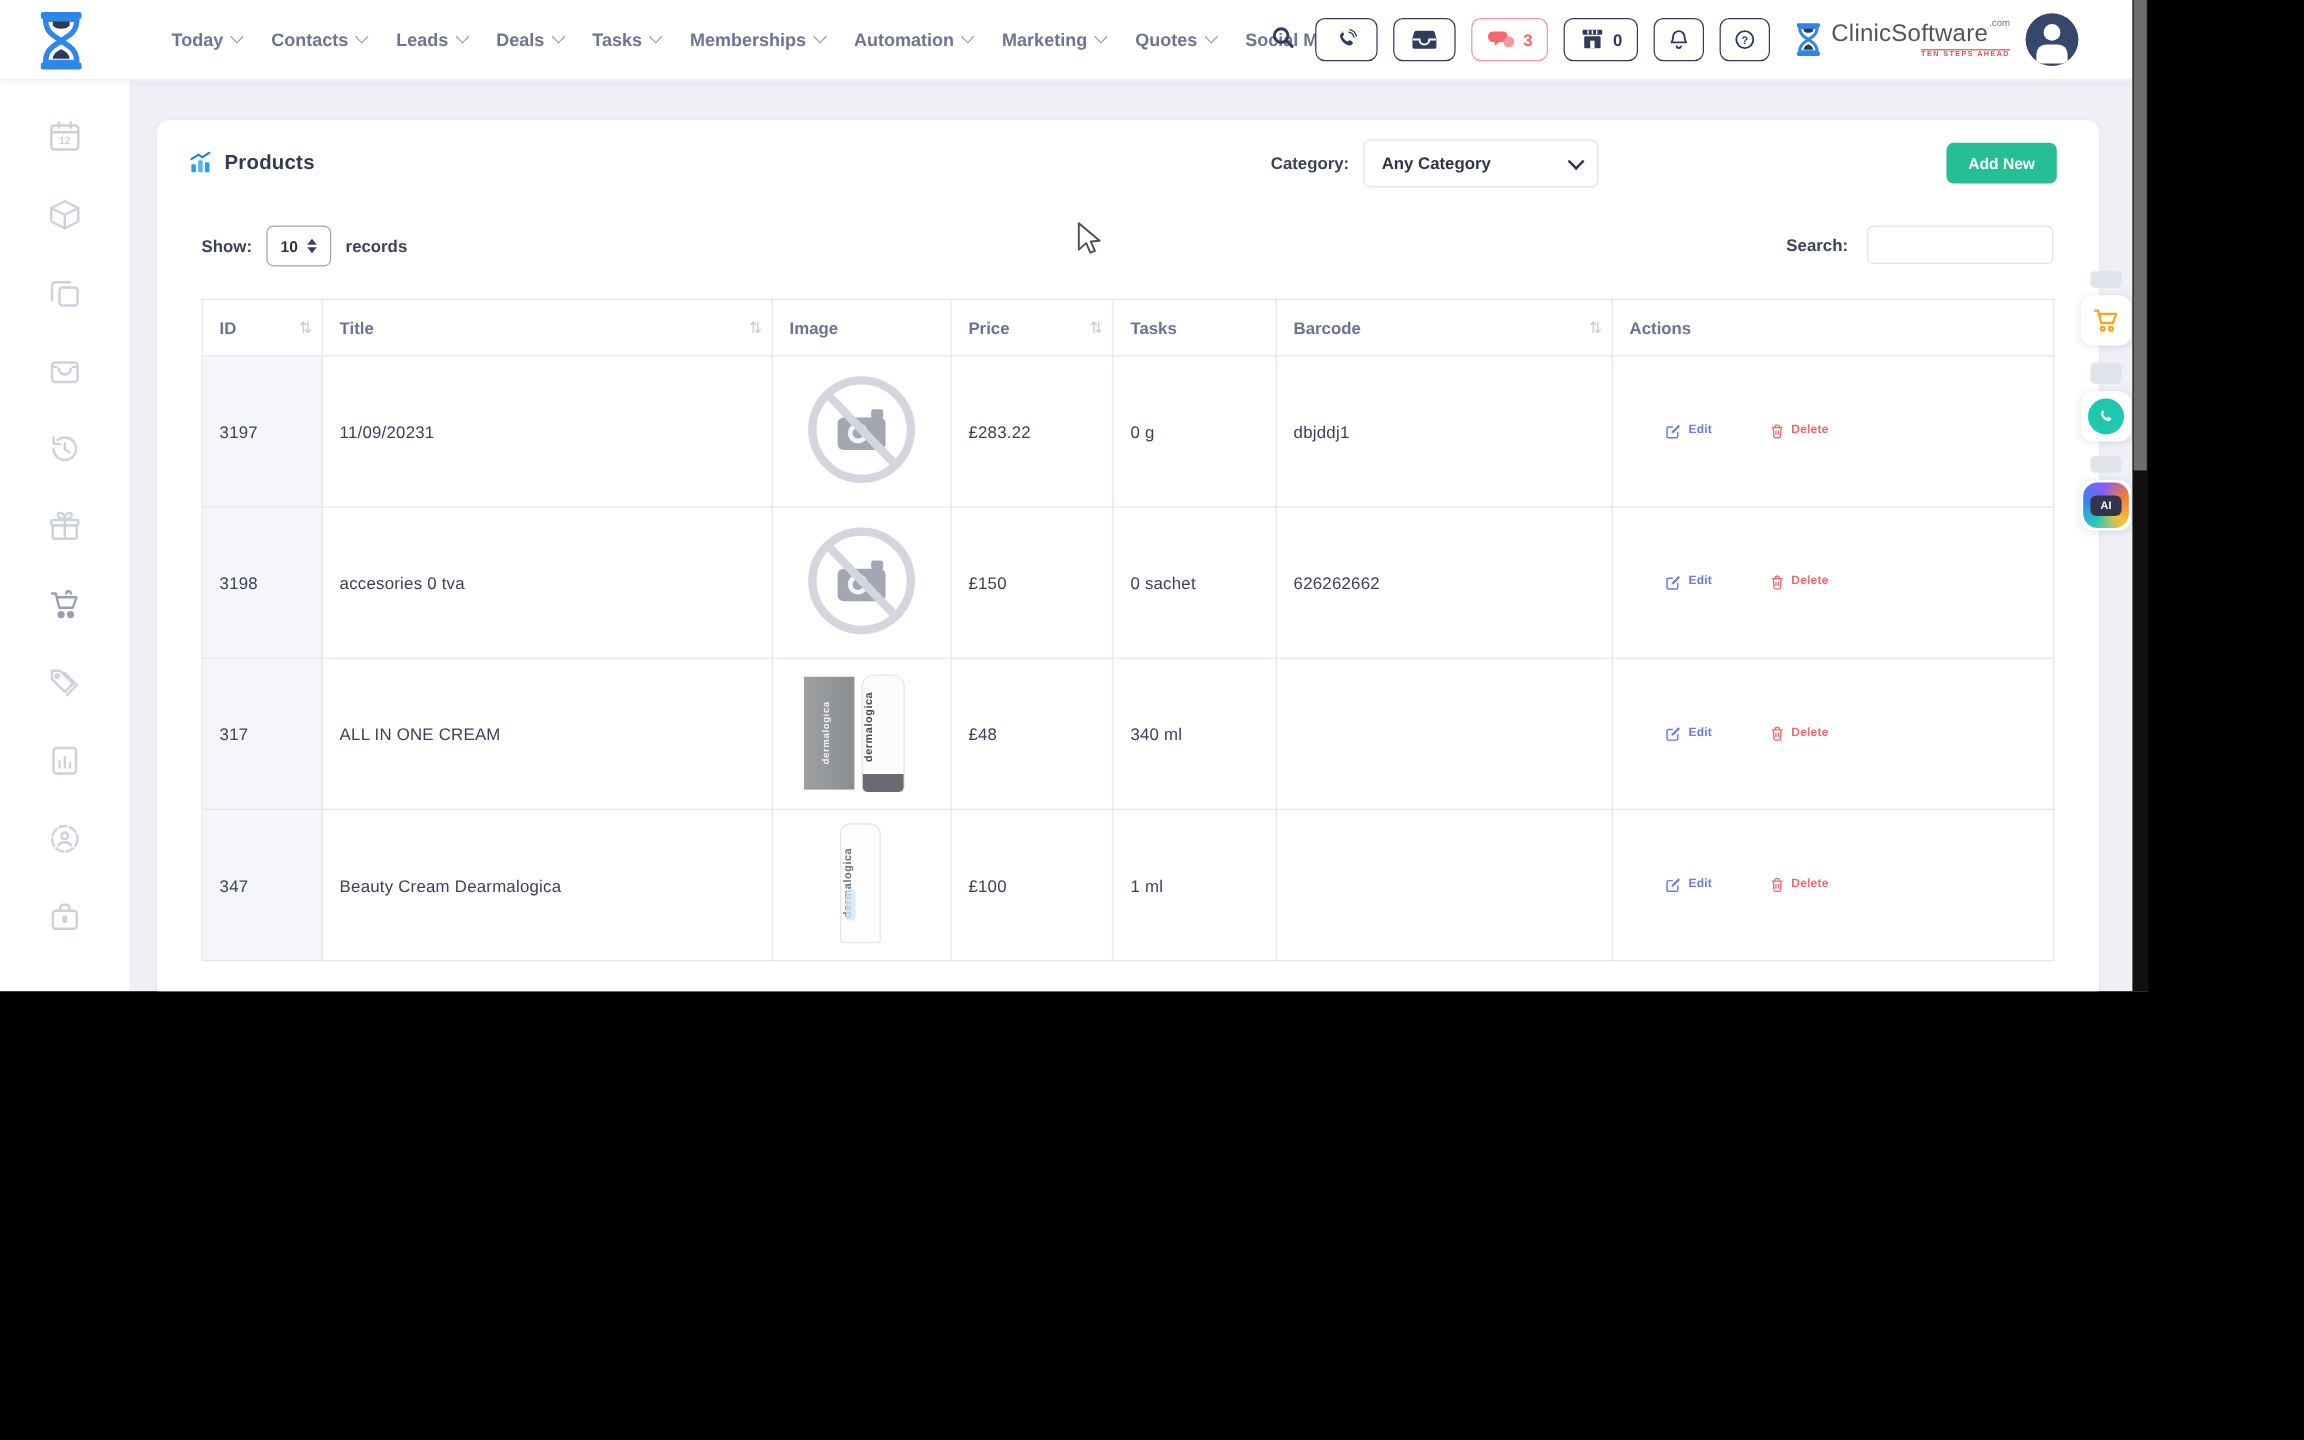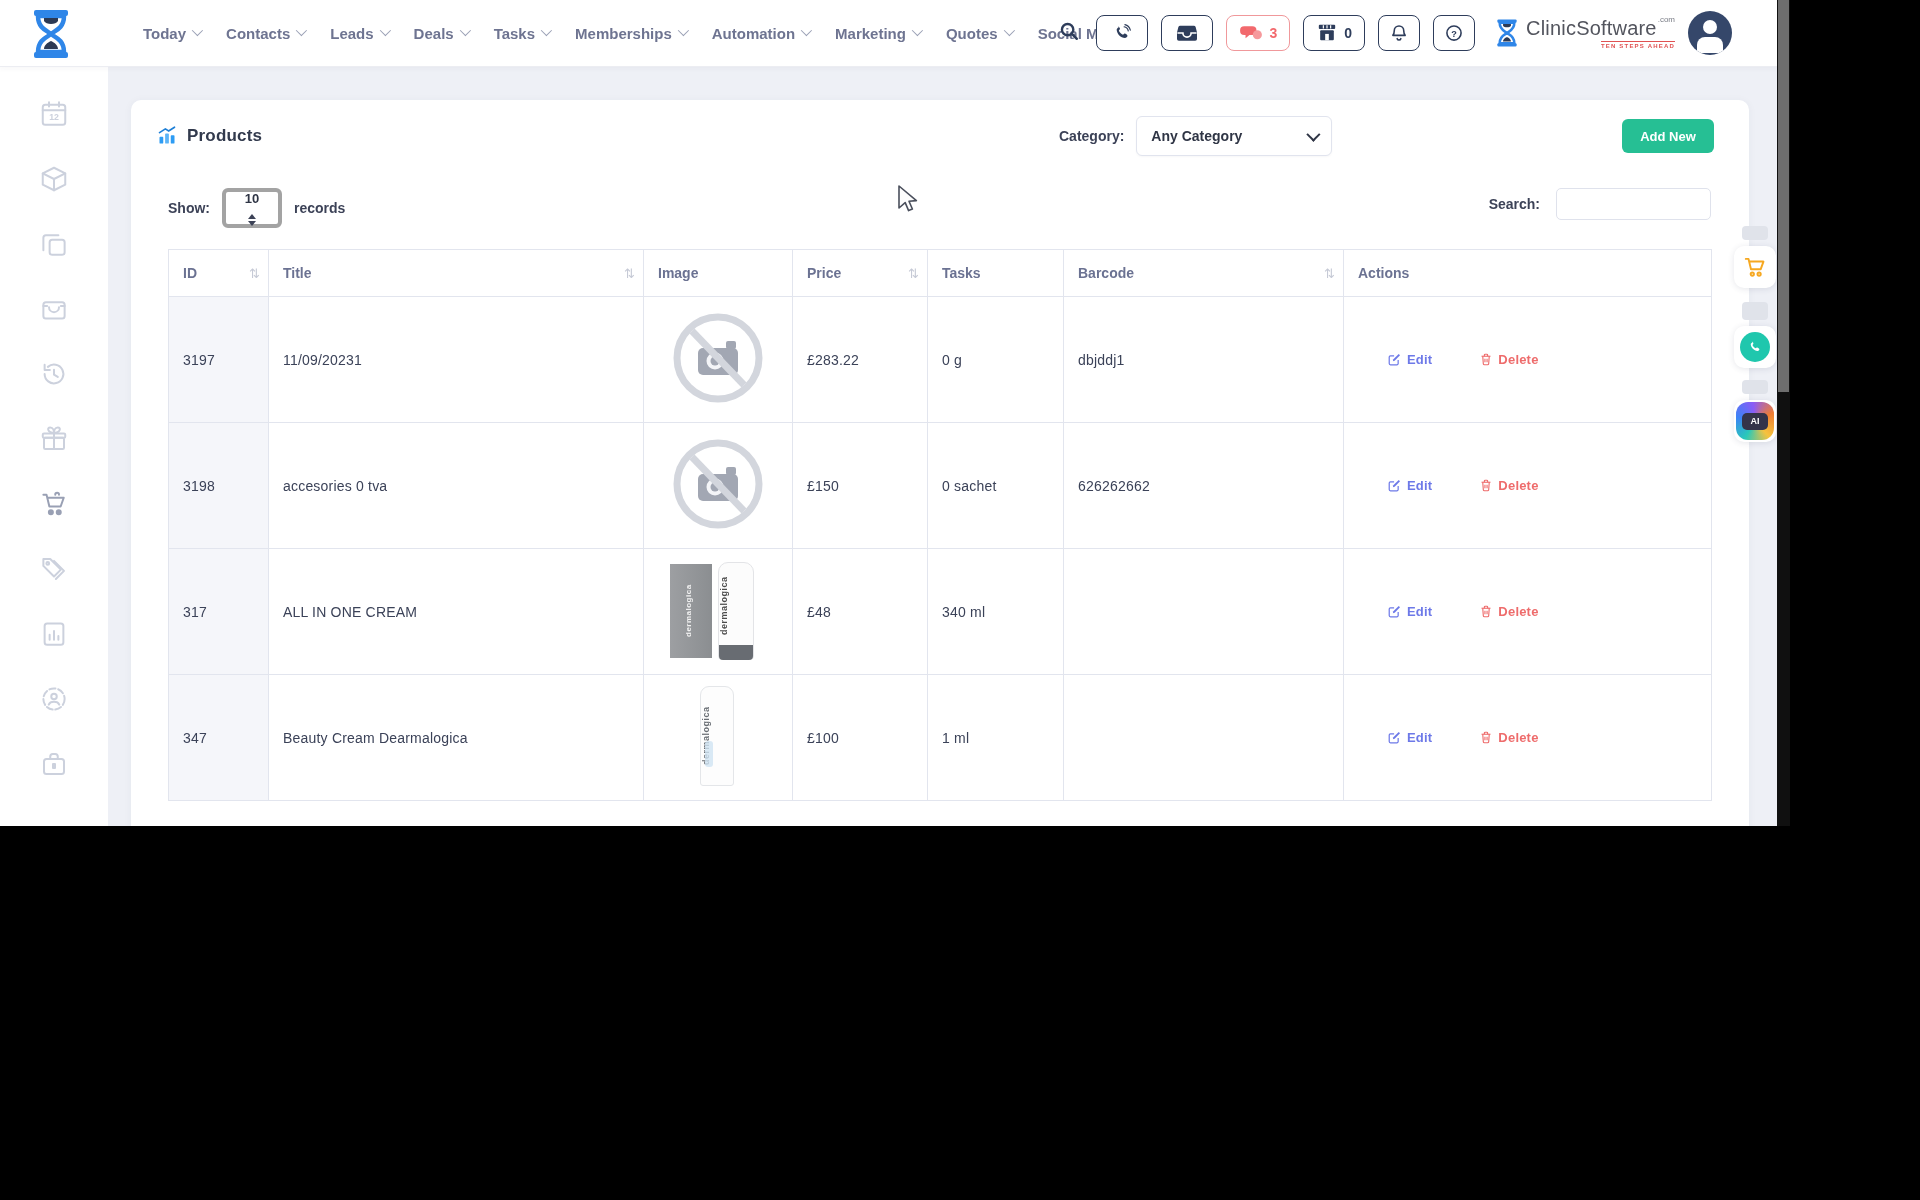--- a/index.html
+++ b/index.html
@@ -56,41 +56,41 @@
   .sel span{font-size:14px;font-weight:700;color:#2f3545;}
   .sel .chev{width:8px;height:8px;border-right:2.2px solid #2f3545;border-bottom:2.2px solid #2f3545;
              transform:rotate(45deg) translateY(-2px);margin-left:14px;}
   .sel.loc{width:148px;}
   .sel.cat{width:196px;}
   .addnew{position:absolute;right:19px;top:19px;width:92px;height:34px;background:#26bf94;color:#fff;border:none;
           border-radius:6px;font-size:13px;font-weight:700;font-family:"Liberation Sans",sans-serif;cursor:pointer;}
 
   .controls{position:absolute;left:37px;top:88px;width:1543px;height:40px;}
   .show-group{position:absolute;left:0;top:0;display:flex;align-items:center;gap:12px;}
-  .show-sel{width:52px;height:32px;border:4px solid #a3a3a3;border-radius:6px;display:flex;align-items:center;
-            justify-content:center;gap:8px;cursor:pointer;flex-direction:column;}
+  .show-sel{width:52px;height:32px;border:1px solid #a3a3a3;border-radius:6px;display:flex;align-items:center;
+            justify-content:center;gap:8px;cursor:pointer;}
   .show-sel b{font-size:13px;color:#2f3545;font-weight:700;}
   .updown{display:flex;flex-direction:column;gap:2px;}
   .updown i{display:block;width:0;height:0;border-left:4px solid transparent;border-right:4px solid transparent;}
   .updown .up{border-bottom:5px solid #3c4257;}
   .updown .dn{border-top:5px solid #3c4257;}
   .search-group{position:absolute;right:0;top:0;display:flex;align-items:center;gap:16px;justify-content:space-between;}
   .search-input{width:155px;height:32px;border:1px solid #dfe2ec;border-radius:5px;box-sizing:border-box;outline:none;
                 font-family:"Liberation Sans",sans-serif;font-size:13px;padding:0 8px;color:#3b4258;}
 
   
   .ptable{position:absolute;left:37px;top:149px;border-collapse:collapse;table-layout:fixed;width:1543px;background:#fff;}
   .ptable th,.ptable td{border:1px solid #e2e5ee;box-sizing:border-box;}
   .ptable th{height:47px;text-align:left;padding:0 10px 0 14px;font-size:14px;font-weight:700;color:#6b7292;position:relative;}
   .ptable td{height:126px;font-size:14px;font-weight:500;color:#3b4258;padding-left:14px;letter-spacing:.2px;}
   .ptable td.idcol{background:#f5f6fa;}
   .sort{position:absolute;right:8px;top:50%;transform:translateY(-50%);font-size:13px;color:#c6cad6;font-weight:400;}
   .imgcell{text-align:center;padding-left:0 !important;}
   .actions{display:flex;align-items:center;gap:48px;padding-left:30px;}
-  .lnk{display:inline-flex;align-items:center;gap:6px;font-size:13px;font-weight:700;cursor:pointer;}
+  .lnk{display:inline-flex;gap:6px;font-size:10px;font-weight:700;cursor:pointer;}
   .lnk.edit{color:#6d79e8;}
   .lnk.del{color:#ee6c6c;}
 
   
   .prodimg{display:inline-block;position:relative;vertical-align:middle;}
   .vtext{writing-mode:vertical-rl;transform:rotate(180deg);font-weight:700;letter-spacing:.5px;
          position:absolute;left:0;right:0;margin:auto;text-align:center;}
   .dbox{position:absolute;left:4px;top:4px;width:42px;height:94px;background:linear-gradient(90deg,#9d9fa2,#8b8e91);}
   .dbox .vtext{color:#f2f2f2;font-size:8px;top:8px;bottom:8px;left:14px;right:auto;}
   .dtube{position:absolute;left:52px;top:2px;width:36px;height:98px;background:#fcfcfc;border:1px solid #e3e4e7;

